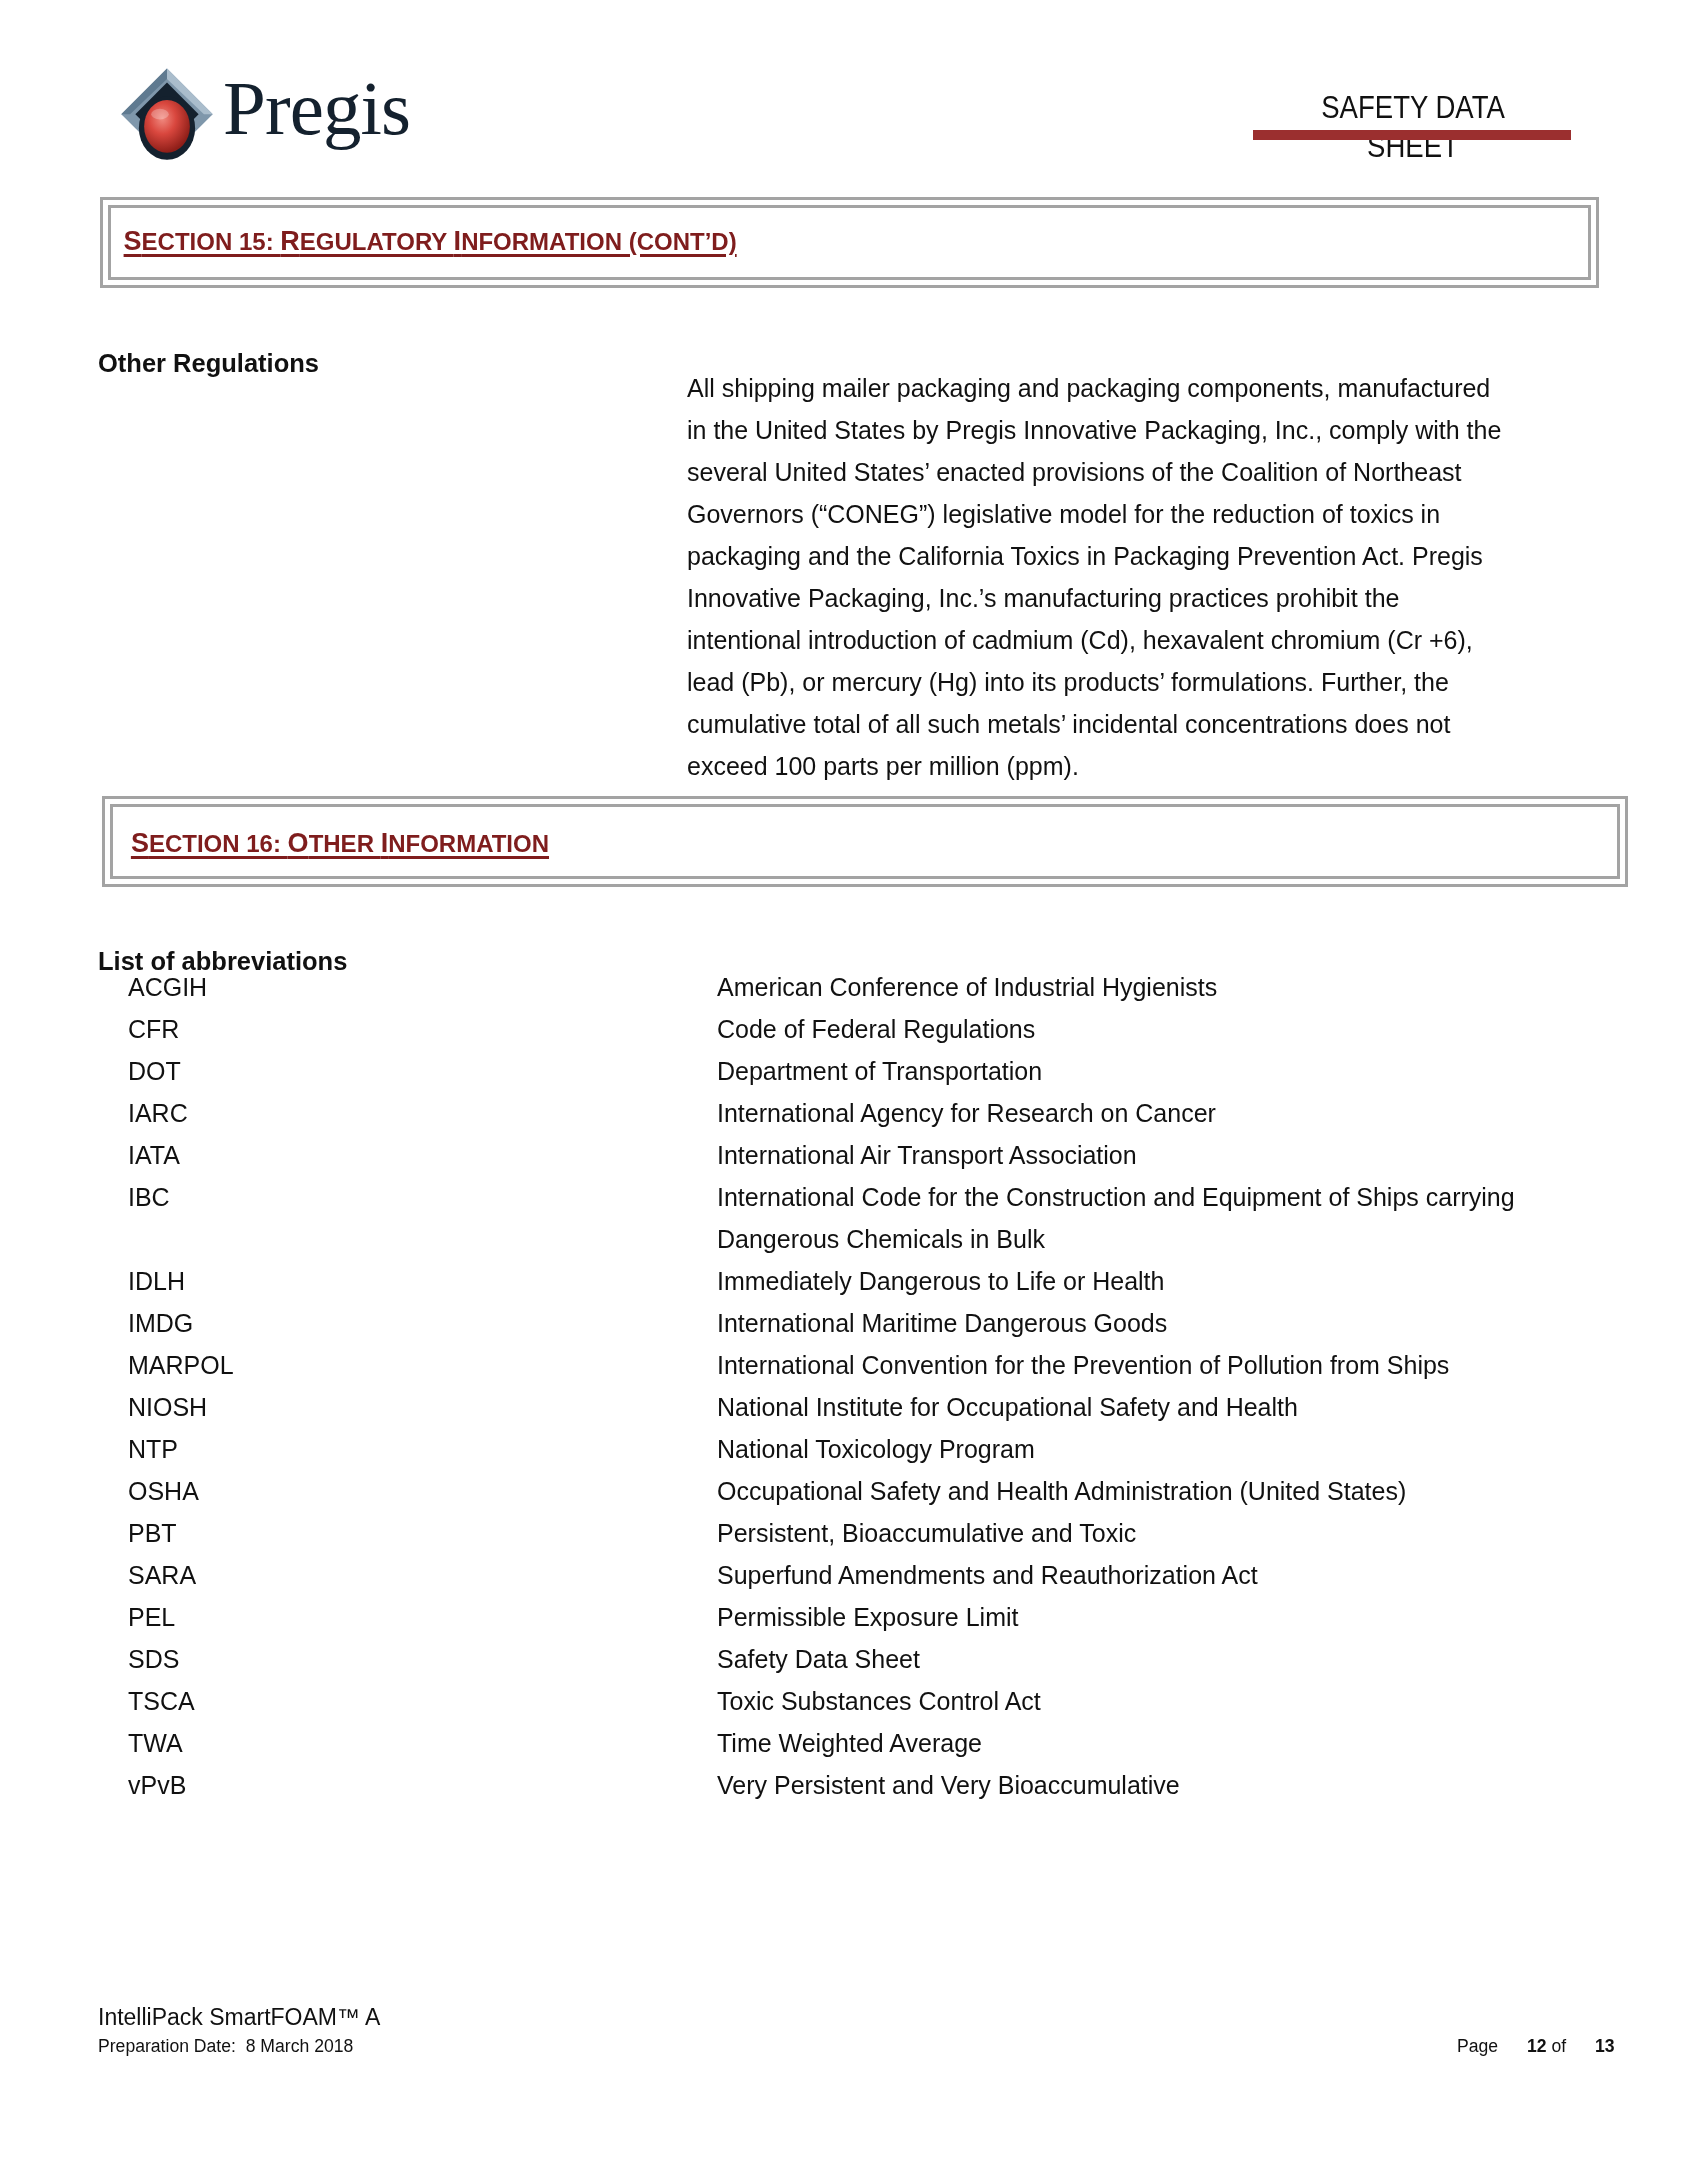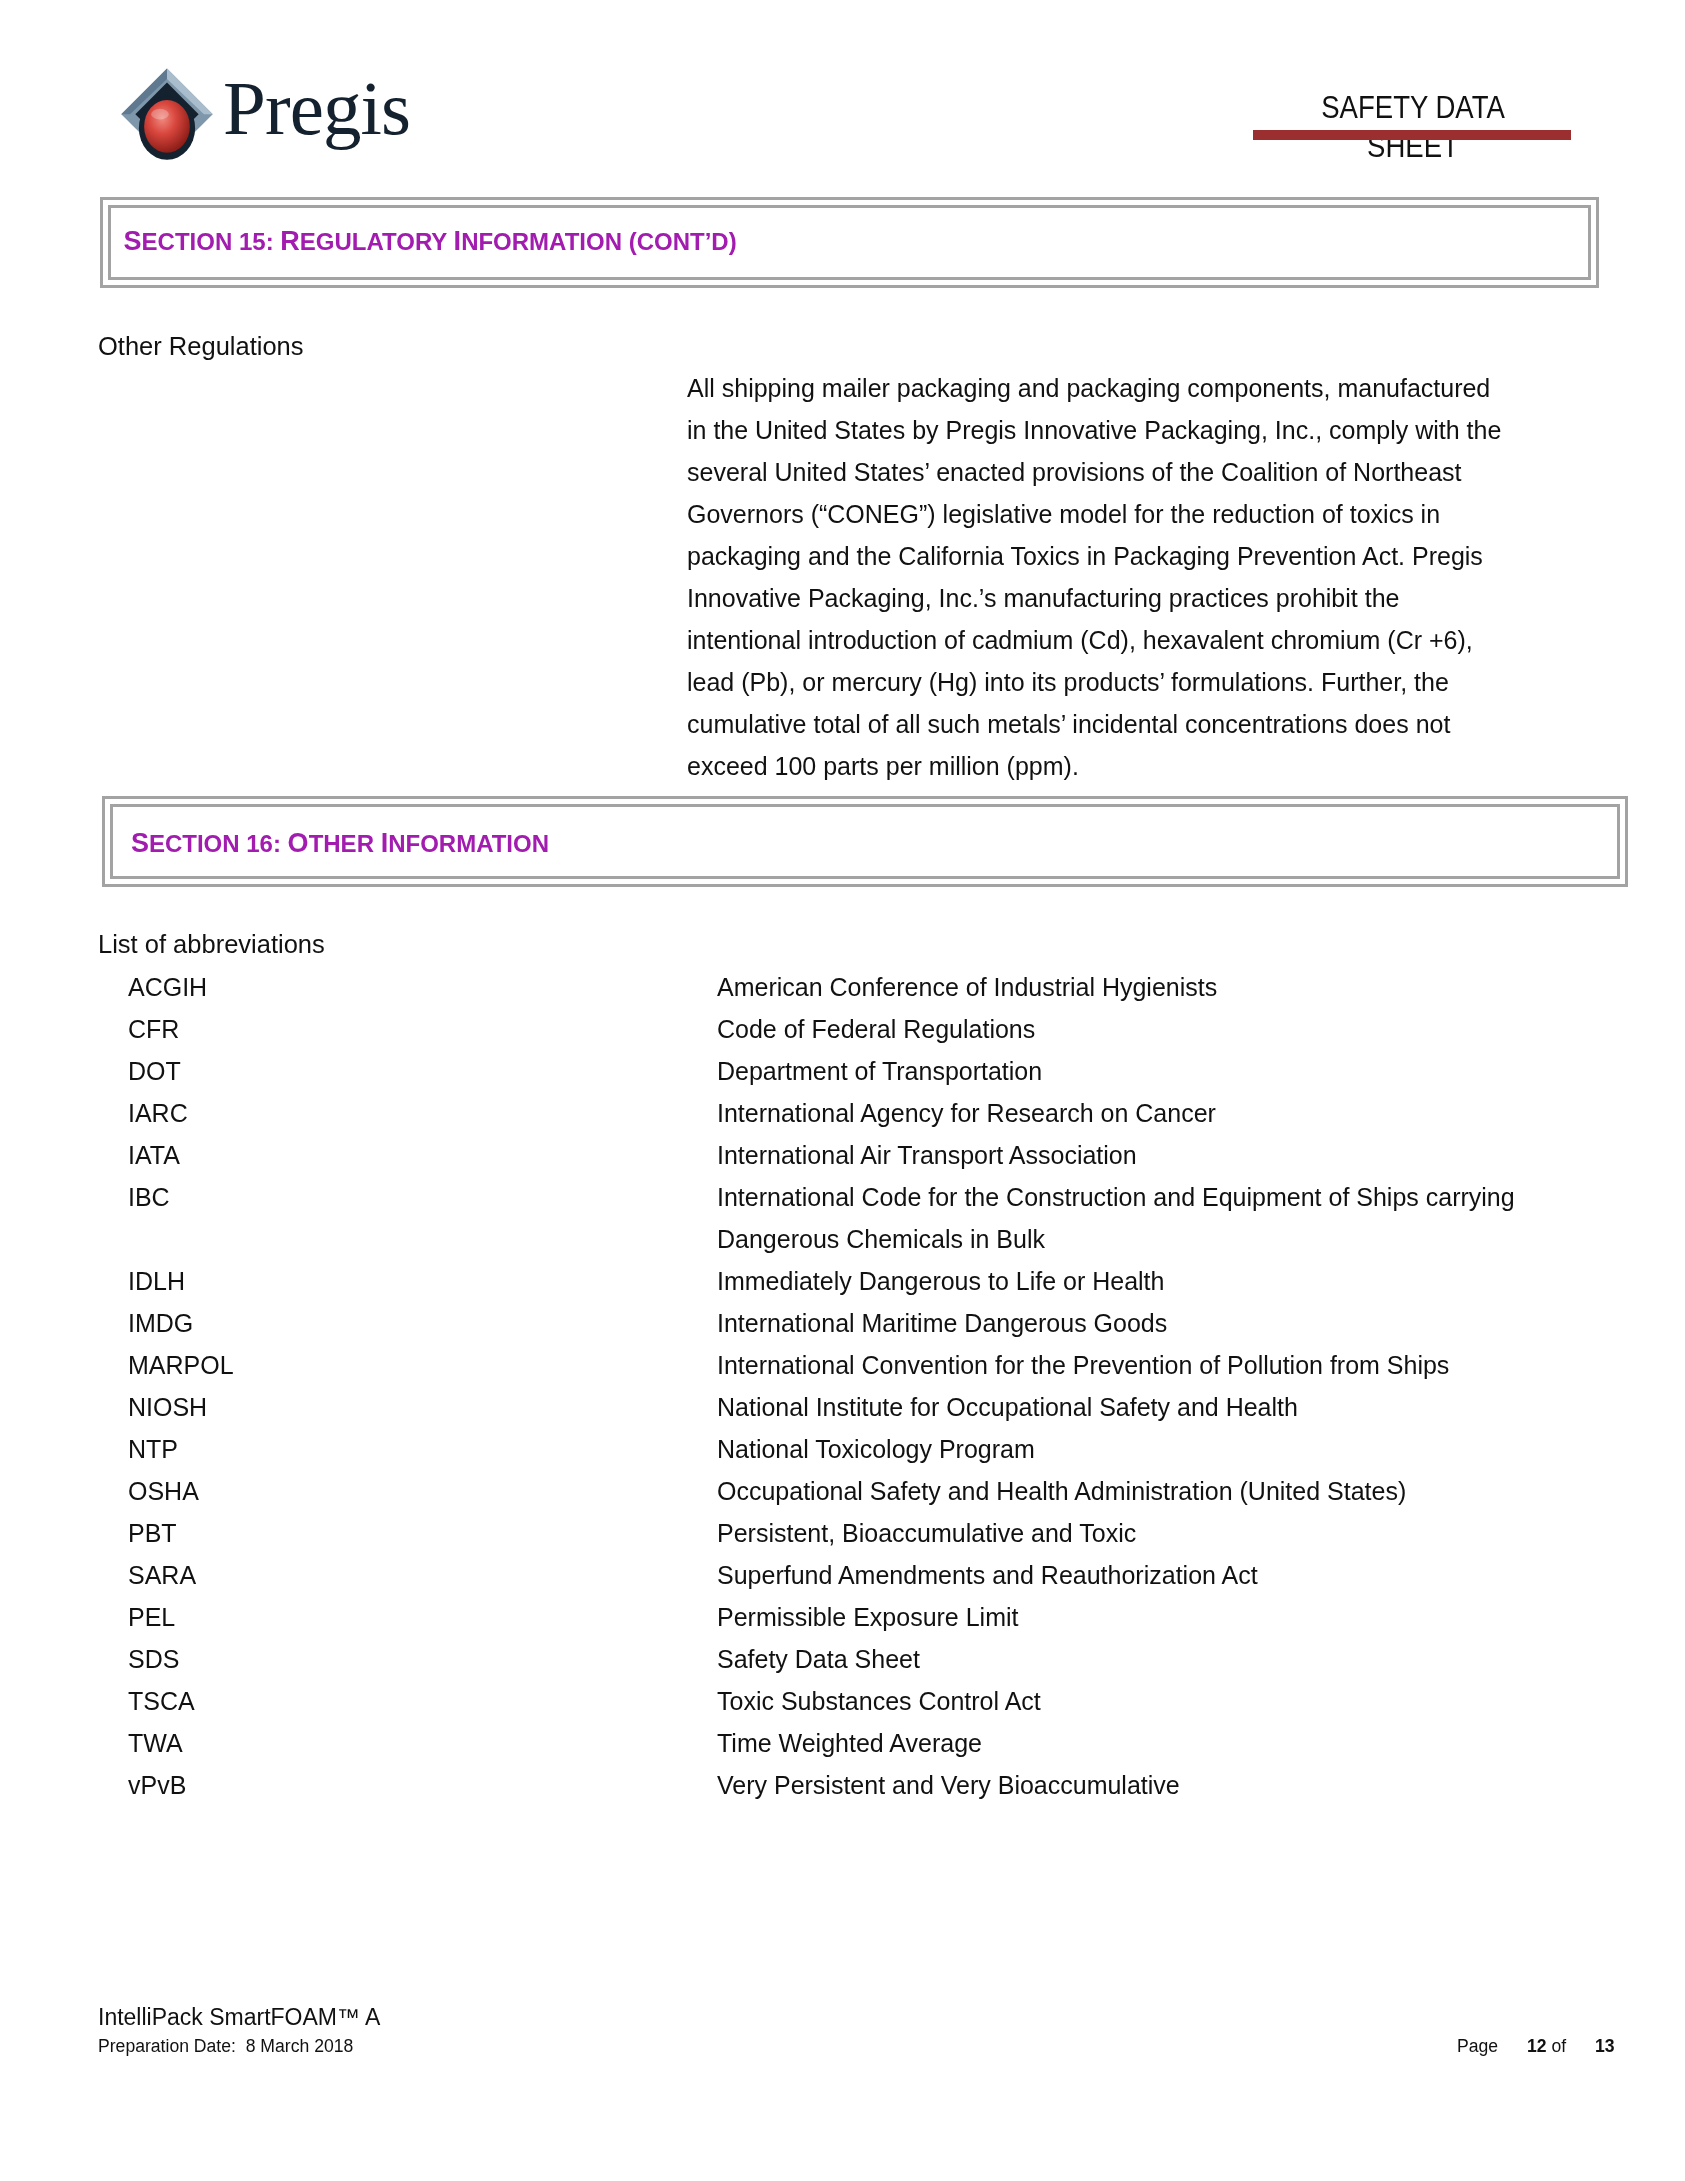--- a/index.html
+++ b/index.html
@@ -13,31 +13,31 @@
   .logo-word { position: absolute; left: 107px; top: -3.5px; font-family: "Liberation Serif", "DejaVu Serif", serif;
                font-size: 77px; line-height: 97px; color: #14212e; letter-spacing: -0.9px; }
   .sds-title { left: 1255px; top: 88px; width: 316px; text-align: center;
                font-size: 32px; line-height: 39px; color: #111; letter-spacing: 0px;
                transform: scaleX(0.86); transform-origin: center; }
   .sds-bar { left: 1253px; top: 130px; width: 318px; height: 9.7px; background: #9b2f2f; }
 
   
   .sec-box { border: 3.5px solid #a3a3a3; box-sizing: border-box; padding: 5.3px; }
   .sec-inner { border: 3.5px solid #a3a3a3; box-sizing: border-box; height: 100%; position: relative; }
-  .sec-title { position: absolute; left: 12.3px; font-weight: bold; font-size: 24px; color: #a21caf;
-               text-decoration-thickness: 2.6px; text-underline-offset: 3.5px; white-space: nowrap; }
+  .sec-title { position: absolute; left: 12.3px; font-weight: bold; font-size: 24px; color: #7f1d1d;
+               text-decoration: underline; text-decoration-thickness: 2.6px; text-underline-offset: 3.5px; white-space: nowrap; }
   .sec-title .big { font-size: 27px; }
   .sec15 { left: 100px; top: 197px; width: 1499px; height: 91px; }
   .sec16 { left: 102px; top: 796px; width: 1526px; height: 91px; }
   .sec15 .sec-title { top: 17.6px; }
   .sec16 .sec-title { top: 21px; left: 17.6px; }
 
   
   .label { font-size: 25.5px; line-height: 42px; white-space: nowrap; }
-  .label.bold { font-weight: normal; }
+  .label.bold { font-weight: bold; margin-top: 17px; }
   .para { left: 687px; top: 325px; width: 913px; font-size: 25px; line-height: 42px; margin-top: 42px; }
   .para .line { display: block; white-space: nowrap; }
   .other-reg { left: 98px; top: 325px; }
 
   .abbr-head { left: 98px; top: 923px; }
   .abbr-list { left: 98px; top: 966px; width: 1545px; }
   .abbr-row { display: flex; font-size: 25px; line-height: 42px; margin-left: 30px; }
   .abbr-term { width: 589px; flex: none; white-space: nowrap; }
   .abbr-def { flex: 1; }
   .abbr-def .line { display: block; white-space: nowrap; }

